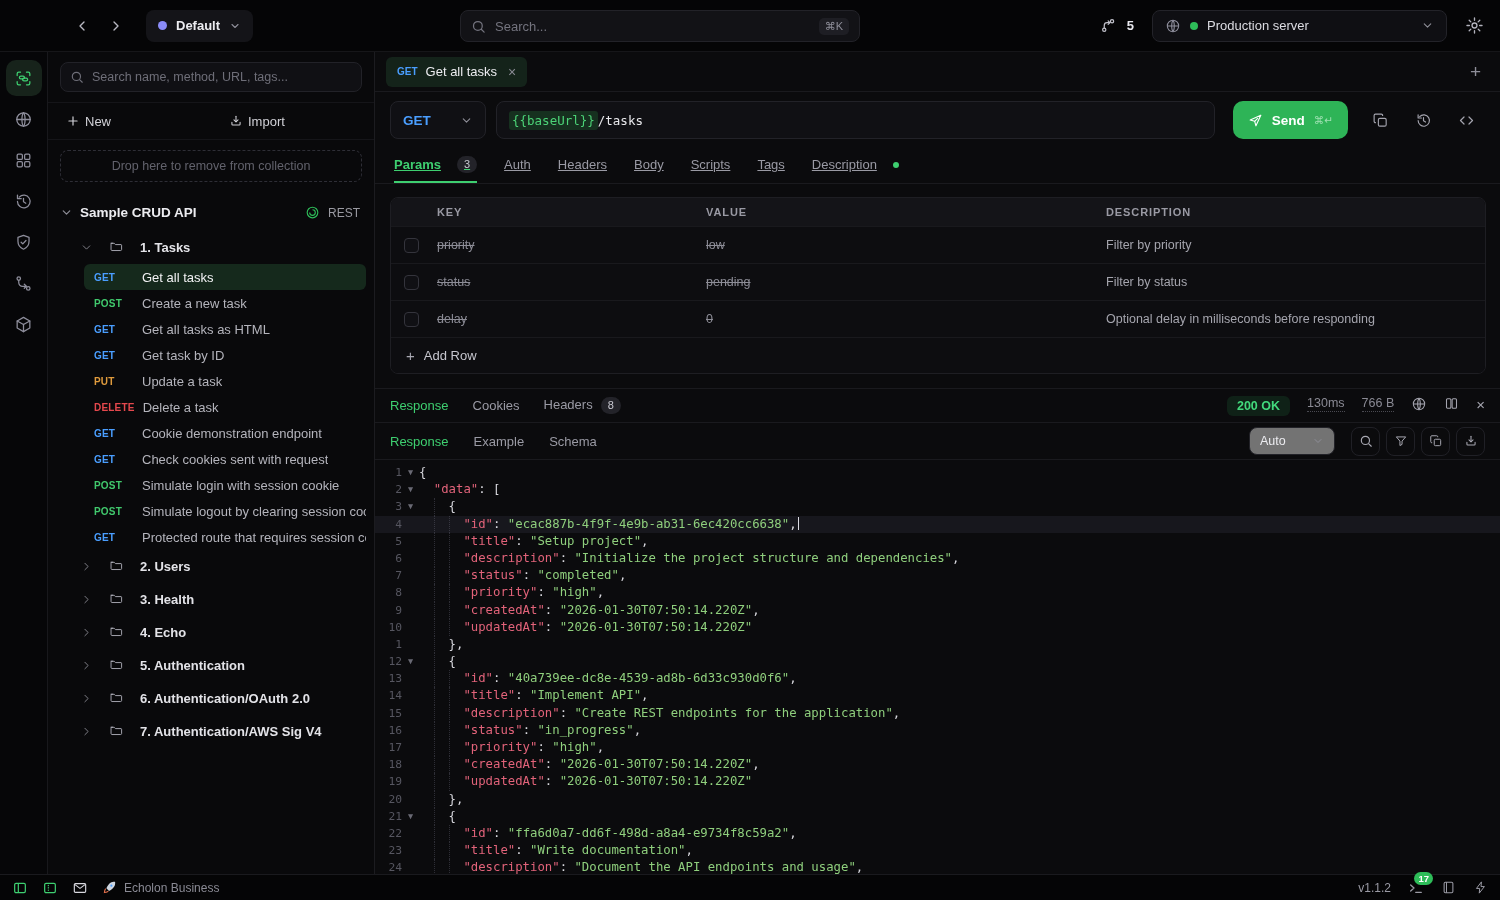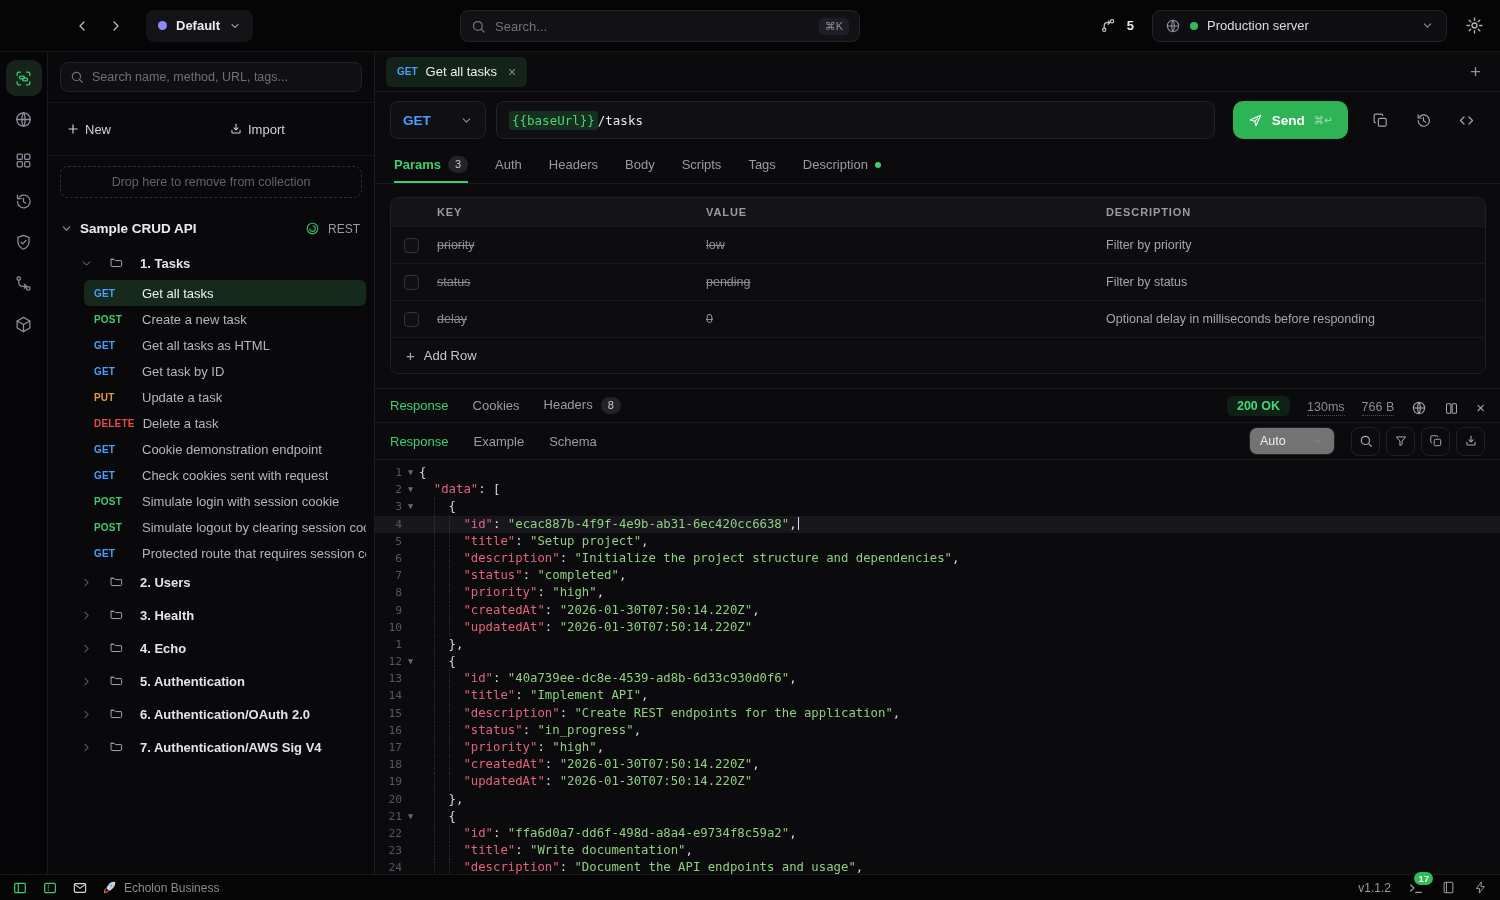--- a/index.html
+++ b/index.html
@@ -32,21 +32,21 @@
   
   .rail { width:48px; background:#060608; border-right:1px solid #18181c; display:flex; flex-direction:column; align-items:center; padding-top:8px; gap:5px; flex:0 0 auto; }
   .rail-btn { width:36px; height:36px; border-radius:10px; display:flex; align-items:center; justify-content:center; color:#8e8e9c; }
   .rail-btn.active { background:#17231b; color:#3ecf70; }
 
   
   .sidebar { width:327px; background:#09090b; border-right:1px solid #1c1c20; display:flex; flex-direction:column; flex:0 0 auto; overflow:hidden; }
   .sb-search { margin:10px 12px; height:30px; background:#101014; border:1px solid #222228; border-radius:8px; display:flex; align-items:center; gap:8px; padding:0 9px; color:#6e6e78; }
   .sb-search input { flex:1; background:transparent; border:none; outline:none; color:#c9c9d2; font-size:12.5px; font-family:inherit; }
   .sb-search input::placeholder { color:#6e6e78; }
-  .sb-actions { height:54px; border-top:1px solid #151519; border-bottom:1px solid #151519; display:flex; align-items:stretch; }
+  .sb-actions { height:38px; border-top:1px solid #151519; border-bottom:1px solid #151519; display:flex; align-items:stretch; }
   .sb-act { flex:1; display:flex; align-items:center; gap:5px; color:#d2d2d8; font-size:13px; padding-left:18px; }
   .dropzone { margin:10px 12px; height:32px; border:1px dashed #2e2e36; border-radius:8px; display:flex; align-items:center; justify-content:center; color:#62626c; font-size:12.5px; }
   .coll-head { padding:13px 14px 9px 12px; display:flex; align-items:center; gap:7px; }
   .coll-chev { color:#8e8e98; }
   .coll-name { color:#ececf0; font-size:13.5px; font-weight:700; }
   .coll-right { margin-left:auto; display:flex; align-items:center; gap:8px; color:#9a9aa2; font-size:12px; }
   .rest-ic { color:#2ebd59; }
   .tree { flex:1; overflow:hidden; padding-top:2px; }
   .folder-row { display:flex; align-items:center; height:33px; padding-left:32px; gap:16px; color:#e3e3e8; font-size:13px; font-weight:600; }
   .folder-row .chev { color:#8e8e98; }
@@ -70,21 +70,21 @@
   .method-select { width:96px; height:38px; background:#101014; border:1px solid #222228; border-radius:8px; display:flex; align-items:center; justify-content:space-between; padding:0 12px; color:#4a9eff; font-weight:600; font-size:13.5px; }
   .method-select .chev { color:#8e8e98; }
   .url { flex:1; height:38px; background:#101014; border:1px solid #222228; border-radius:8px; display:flex; align-items:center; padding:0 12px; font-family:"DejaVu Sans Mono",monospace; font-size:12.5px; }
   .url .var { background:#16301f; color:#4cd377; padding:2px 3px; border-radius:3px; }
   .url .path { color:#e8e8ec; }
   .send { height:38px; background:#2eb457; border-radius:10px; display:flex; gap:9px; align-items:center; padding:0 15px; color:#fff; font-size:13.5px; font-weight:600; margin-left:8px; }
   .send .kbd { color:rgba(235,255,240,.6); font-size:10.5px; font-weight:400; }
   .rq-icons { display:flex; align-items:center; gap:26px; color:#a4a4ae; padding:0 10px 0 14px; }
 
   .reqtabs { height:36px; border-bottom:1px solid #1a1a1e; display:flex; gap:27px; padding:0 19px; align-items:stretch; font-size:13px; color:#9a9aa4; flex:0 0 auto; }
-  .rtab { display:flex; align-items:center; gap:7px; border-bottom:2px solid transparent; }
+  .rtab { display:flex; align-items:center; gap:16px; border-bottom:2px solid transparent;text-decoration:underline; }
   .rtab.active { color:#3ecf70; border-bottom-color:#3ecf70; font-weight:600; }
   .badge { background:#232329; border-radius:9px; padding:0 7px; font-size:11px; height:17px; line-height:17px; color:#c9c9d2; font-weight:400; }
   .gdot { width:6px; height:6px; border-radius:50%; background:#3ecf70; }
 
   
   .params { padding:13px 14px 14px 15px; flex:0 0 auto; }
   .ptable { border:1px solid #1e1e23; border-radius:8px; overflow:hidden; }
   .phead { display:flex; background:#141418; height:28px; align-items:center; color:#9a9aa4; font-size:11px; font-weight:700; letter-spacing:.9px; }
   .c0 { width:40px; display:flex; justify-content:center; }
   .c1 { width:265px; padding-left:6px; }
@@ -95,21 +95,21 @@
   .struck { color:#8d8d97; text-decoration:line-through; }
   .pdesc { color:#a5a5ae; }
   .addrow { height:36px; border-top:1px solid #19191d; display:flex; align-items:center; gap:9px; padding:0 15px; color:#c6c6ce; font-size:13px; background:#0d0d10; }
   .addrow .pl { font-size:15px; color:#a8a8b2; }
 
   
   .response { flex:1; border-top:1px solid #1a1a1e; display:flex; flex-direction:column; min-height:0; }
   .resp-h1 { height:34px; border-bottom:1px solid #1a1a1e; display:flex; align-items:center; padding:0 15px; gap:24px; font-size:13px; color:#9a9aa4; flex:0 0 auto; }
   .resp-h1 .vtab, .resp-h2 .vtab { display:flex; align-items:flex-start; gap:8px; }
   .vtab.active { color:#3ecf70; }
-  .resp-right { margin-left:auto; display:flex; align-items:flex-end; gap:17px; }
+  .resp-right { margin-left:auto; display:flex; align-items:flex-start; gap:17px; }
   .ok-badge { background:rgba(46,189,89,.13); color:#42d97c; font-weight:700; border-radius:6px; padding:3px 10px; font-size:12.5px; }
   .meta { color:#8a8a94; font-size:12.5px; border-bottom:1px dotted #4a4a52; padding-bottom:1px; }
   .hicon { color:#a4a4ae; }
   .resp-h2 { height:37px; border-bottom:1px solid #1a1a1e; display:flex; align-items:center; padding:0 15px; gap:25px; font-size:13px; color:#9a9aa4; flex:0 0 auto; }
   .auto-pill { height:28px; width:86px; background:#737373; border:1px solid #222228; border-radius:8px; display:flex; align-items:center; justify-content:space-between; padding:0 10px; color:#ececf0; font-size:12.5px; }
   .h2-right { margin-left:auto; display:flex; align-items:center; gap:6px; }
   .icon-btn { width:29px; height:29px; border:1px solid #202026; border-radius:8px; display:flex; align-items:center; justify-content:center; color:#a8a8b2; }
 
   
   .code { flex:1; overflow:hidden; padding-top:4px; font-family:"DejaVu Sans Mono",monospace; font-size:12.3px; color:#d8d8de; }

